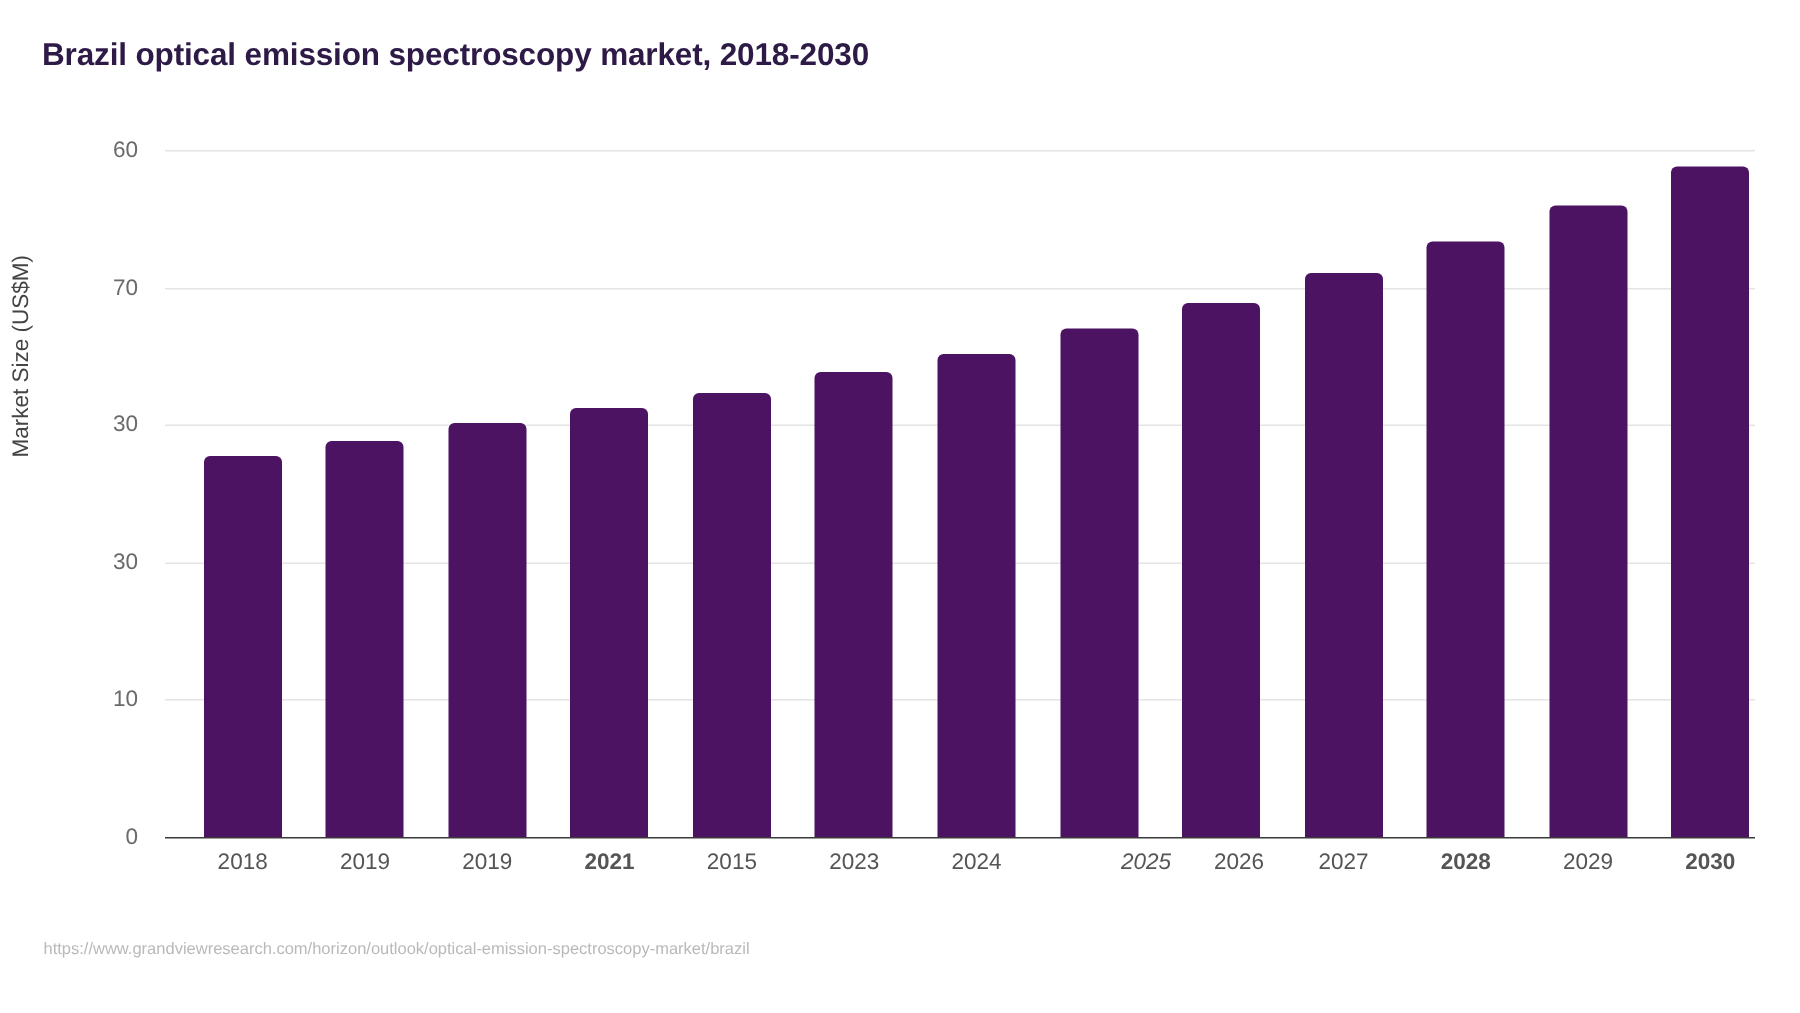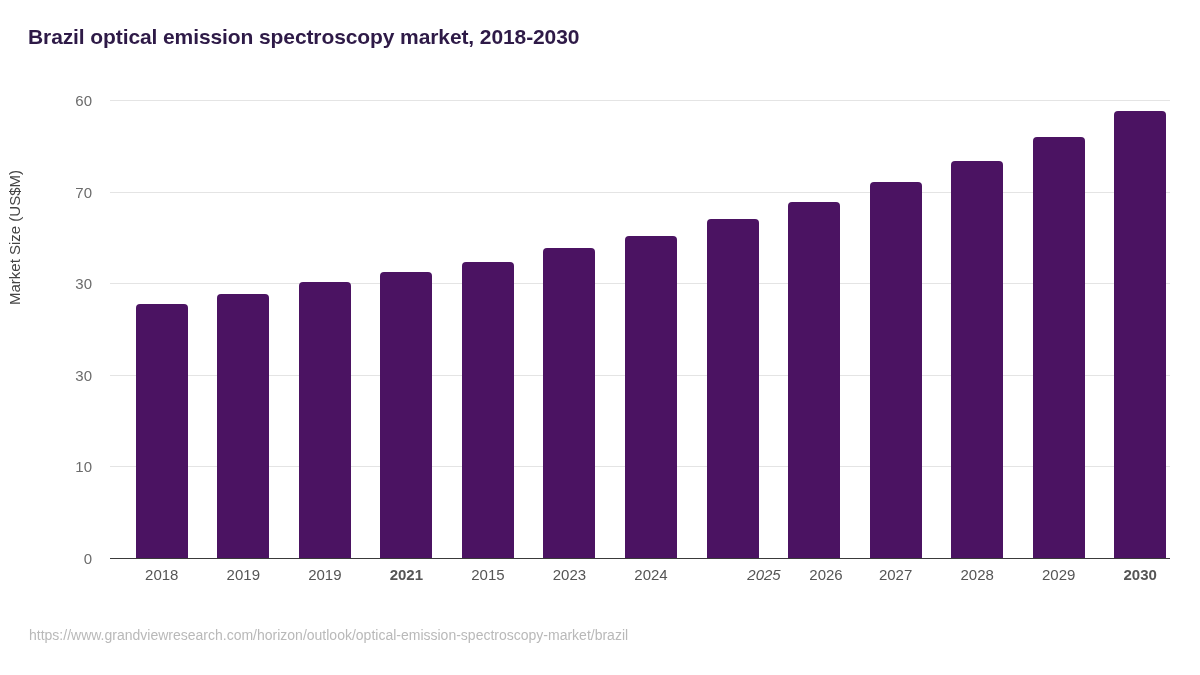--- a/index.html
+++ b/index.html
@@ -121,21 +121,21 @@
     text-align: right;
     transform: translateX(-50%);
     white-space: nowrap;
   }
 
   
   .source-url {
     position: absolute;
     left: 29px;
     top: 627px;
-    font-size: 14px;
+    font-size: 11px;
     color: #b9b9b9;
     white-space: nowrap;
   }
 </style>
 </head>
 <body>
 
 <div class="card">
 
   <div class="chart-title">Brazil optical emission spectroscopy market, 2018-2030</div>
@@ -183,20 +183,20 @@
       <div class="xtick-item" style="left: 51.7692px;">2018</div>
       <div class="xtick-item" style="left: 133.308px;">2019</div>
       <div class="xtick-item" style="left: 214.846px;">2019</div>
       <div class="xtick-item" style="left: 296.385px; font-weight: bold;">2021</div>
       <div class="xtick-item" style="left: 377.923px;">2015</div>
       <div class="xtick-item" style="left: 459.462px;">2023</div>
       <div class="xtick-item" style="left: 541px;">2024</div>
       <div class="xtick-item" style="left: 654px; font-style: italic;">2025</div>
       <div class="xtick-item" style="left: 716px;">2026</div>
       <div class="xtick-item" style="left: 785.615px;">2027</div>
-      <div class="xtick-item" style="left: 867.154px;">2028</div>
+      <div class="xtick-item" style="left: 867.154px; font-weight: bold;">2028</div>
       <div class="xtick-item" style="left: 948.692px;">2029</div>
       <div class="xtick-item" style="left: 1030.23px; font-weight: bold;">2030</div>
     </div>
 
   <div class="source-url">https://www.grandviewresearch.com/horizon/outlook/optical-emission-spectroscopy-market/brazil</div>
 
 </div>
 
 </body></html>

